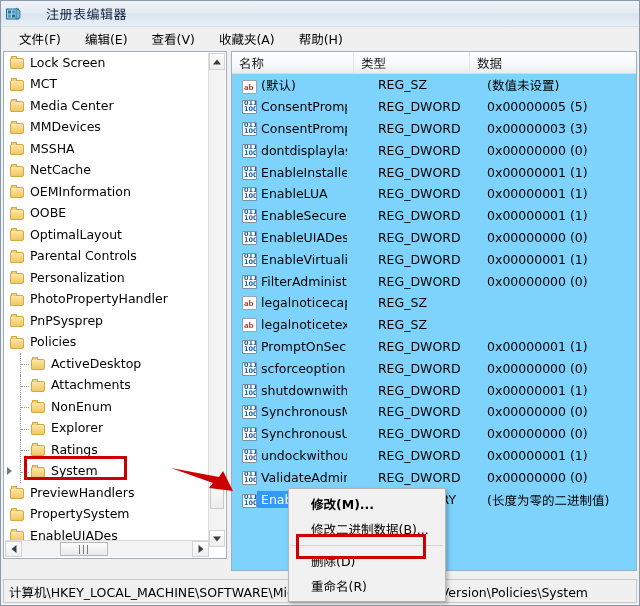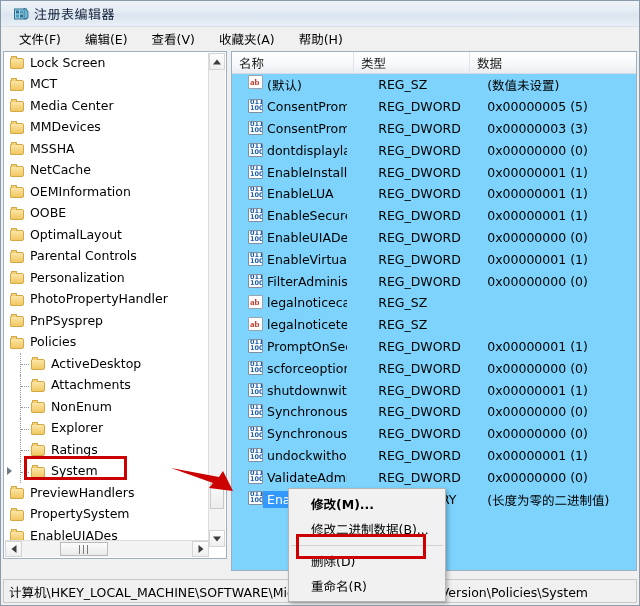--- a/index.html
+++ b/index.html
@@ -31,22 +31,23 @@
 
   
   #titlebar {
     position: absolute;
     left: 0; top: 0;
     width: 638px; height: 26px;
     background: linear-gradient(to bottom, #eef3f8 0%, #e3ebf3 45%, #dbe5ef 55%, #e8eff6 100%);
     border-bottom: 1px solid #d7dfe7;
     display: flex;
     align-items: center;
-    padding-left: 12px;
-    box-sizing: border-box;
+    padding-left: 4px;
+    box-sizing: border-box;
+    gap: 20px;
   }
   #title-icon {
     width: 16px; height: 16px;
     margin-right: 5px;
     flex: none;
     position: relative;
   }
   #title-text {
     font-size: 13px;
     color: #12203a;
@@ -307,22 +308,22 @@
     height: 21.8px;
     display: flex;
     align-items: center;
     white-space: nowrap;
     cursor: default;
     position: relative;
   }
   .cell-name {
     width: 122px;
     display: flex;
-    align-items: flex-start;
-    padding-left: 16px;
+    align-items: flex-end;
+    padding-left: 10px;
     box-sizing: border-box;
     overflow: hidden;
   }
   .cell-type { width: 116px; padding-left: 7px; box-sizing: border-box; margin-left: 24px; }
   .cell-data { width: 166px; padding-left: 7px; box-sizing: border-box; }
   .val-text {
     font-size: 12.5px;
     color: #000;
     padding-left: 4px;
     overflow: hidden;

